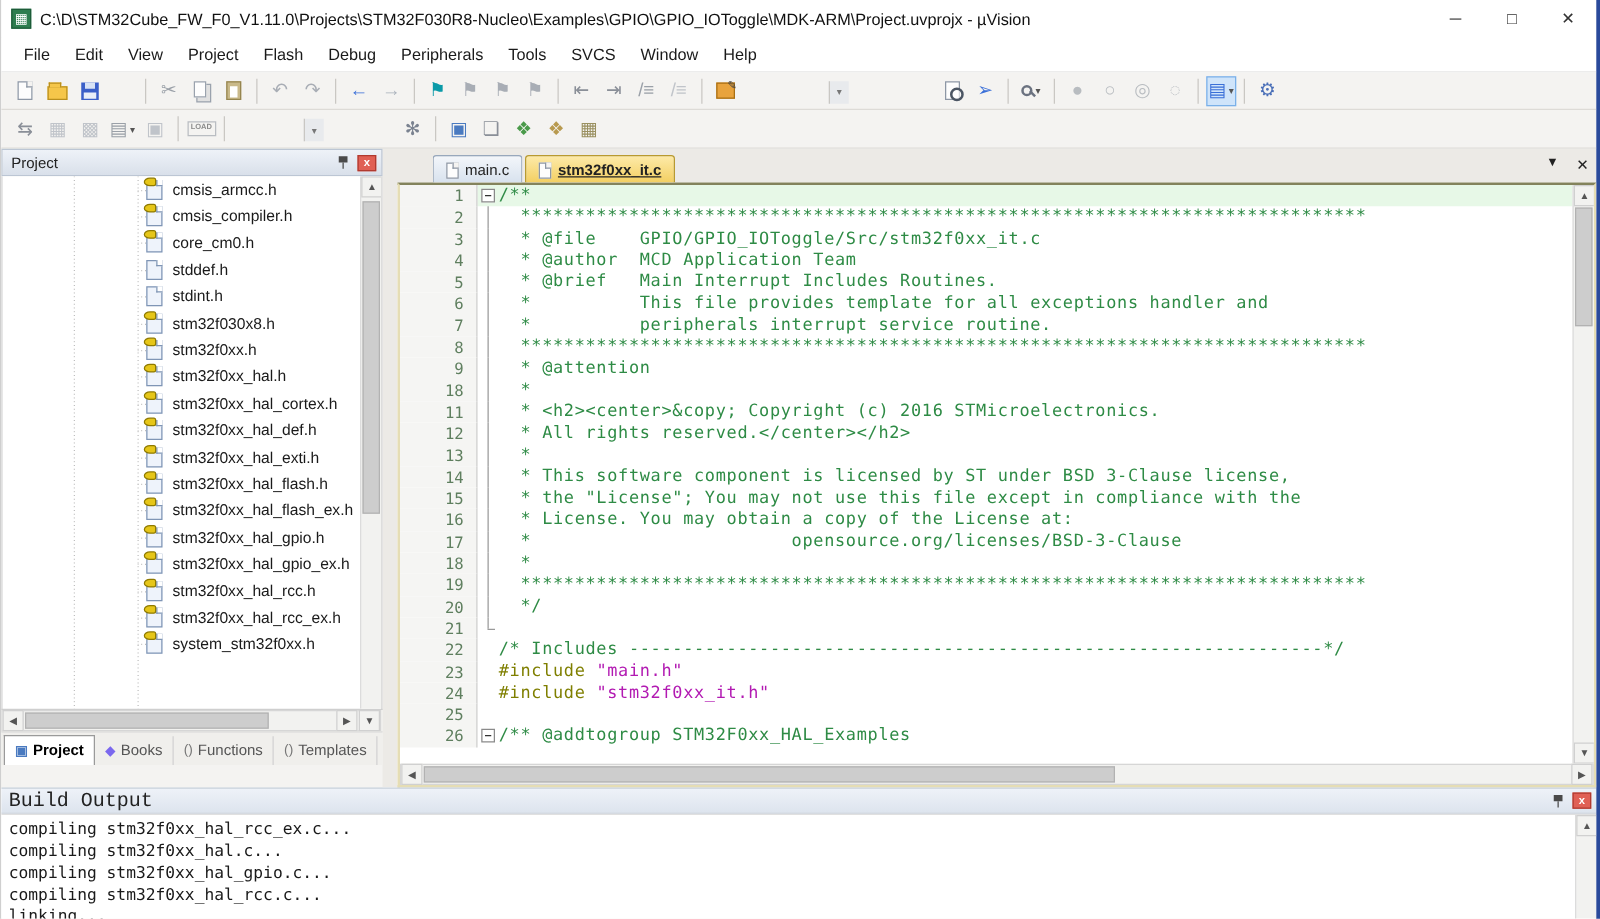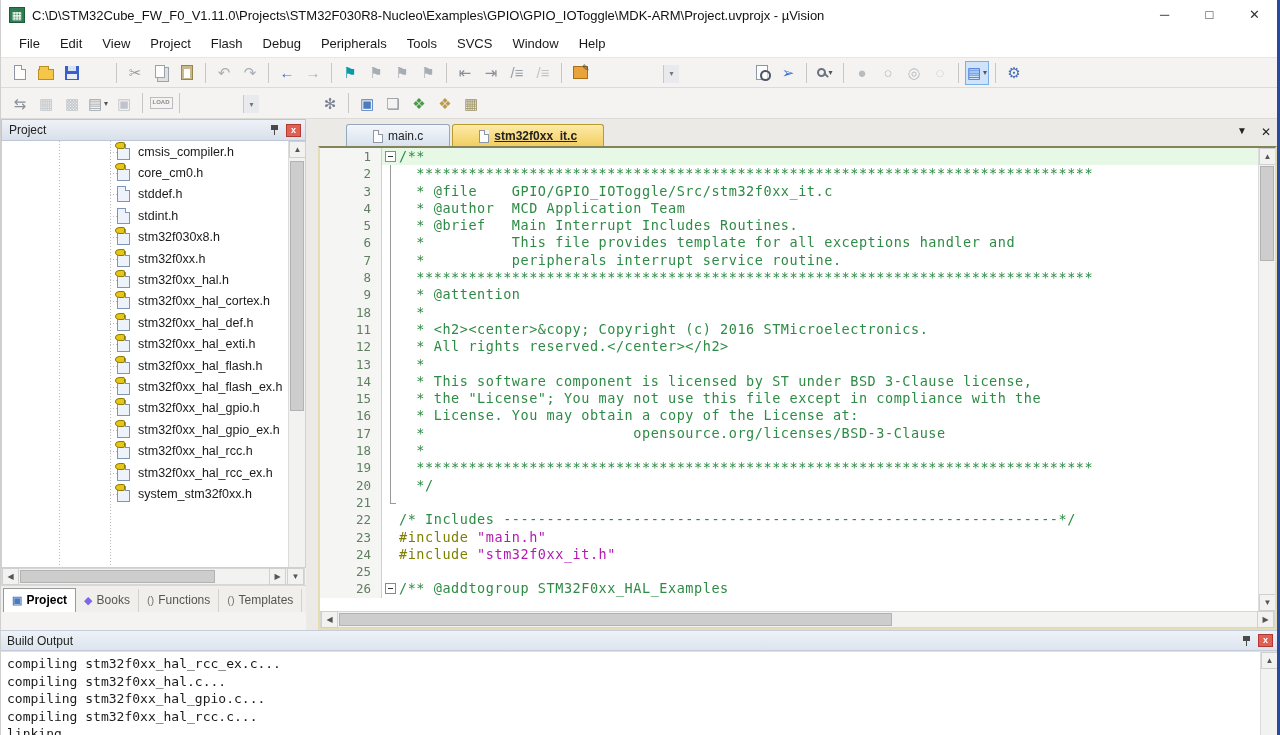--- a/index.html
+++ b/index.html
@@ -105,21 +105,21 @@
   .ptab { display:flex; align-items:center; gap:4px; font-size:12px; color:#555; padding:4px 8px 5px;
           border-right:1px solid #d2d2d2; }
   .ptab.active { background:#fff; border:1px solid #9a9a9a; border-bottom:none; color:#000; font-weight:bold; }
   .ptab .picon { font-size:11px; }
 
   .splitter { width:12px; }
 
   
   .editor { flex:1; display:flex; flex-direction:column; }
   .tabbar { height:27px; display:flex; align-items:flex-end; padding-left:28px; position:relative; }
-  .etab { display:flex; align-items:center; gap:5px; font-size:12px; padding:4px 26px 3px;
+  .etab { display:flex; align-items:center; gap:5px; font-size:12px; padding:4px 10px 3px;
           border:1px solid #98a8bc; border-bottom:none; border-radius:3px 3px 0 0; margin-right:2px;
           background:linear-gradient(#f3f6fa,#d8e2ee); color:#222; }
   .etab .s-page { width:10px; height:13px; }
   .etab.active { background:linear-gradient(#fdeaa8,#f3cf62); border-color:#b89a30; font-weight:bold; }
   .etab.active .elabel { text-decoration:underline; }
   .tabbar-btns { position:absolute; right:6px; top:6px; display:flex; gap:14px; font-size:10px; color:#222; }
 
   .editor-frame { flex:1; border:2px solid #e5ddb4; border-top:2px solid #83835c; background:#fff;
                   display:flex; flex-direction:column; }
   .code-area { flex:1; position:relative; overflow:hidden; display:flex; flex-direction:column; padding-right:17px; }
@@ -137,21 +137,21 @@
                       border:1px solid #8a8a8a; background:#fff; }
   .fold.box::after { content:""; position:absolute; left:6px; top:8px; width:5px; height:1px; background:#333; }
   .ltext { flex:1; }
   .cm { color:#2e8b45; } .pp { color:#7f7f00; } .str { color:#b21ab2; }
   .ed-vscroll { position:absolute; right:0; top:0; bottom:0; width:17px; background:#f2f2f0; border-left:1px solid #dcdcdc; }
 
   
   .build-output { height:105px; display:flex; flex-direction:column; background:#fff; }
   .bo-header { height:21px; background:linear-gradient(#eef2f8,#dde4ee); border-top:1px solid #c4cdd9;
                border-bottom:1px solid #c4cdd9; display:flex; align-items:center; padding:0 4px 0 6px; }
-  .bo-header .ph-title { font-size:12px; color:#222; flex:1; }
+  .bo-header .ph-title { font-size:16px; color:#222; flex:1;font-family:Liberation Mono, monospace; }
   .bo-body { flex:1; position:relative; border-top:1px solid #e0e0e0; overflow:hidden; padding:3px 20px 0 6px; }
   .bo-line { font-family:"DejaVu Sans Mono", monospace; font-size:13px; line-height:17.5px; color:#1a1a1a;
              white-space:pre; }
   .bo-scroll { position:absolute; right:0; top:0; bottom:0; width:17px; background:#f2f2f0; border-left:1px solid #dcdcdc; }
 </style>
 </head>
 <body>
 
 <div class="titlebar">
   <div class="appicon">▦</div>
@@ -333,20 +333,25 @@
 
   <div class="project-panel">
     <div class="panel-header">
       <span class="ph-title">Project</span>
       <span class="pin"></span>
       <span class="close-box">x</span>
     </div>
     <div class="tree-wrap" id="tree">
       <div class="tree-guide" style="left:57px;"></div>
       <div class="tree-guide" style="left:108px;"></div>
+      <div class="trow">
+          <span class="conn"></span>
+          <span class="fico key"></span>
+          <span class="tlabel">cmsis_armcc.h</span>
+        </div>
         <div class="trow">
           <span class="conn"></span>
           <span class="fico key"></span>
           <span class="tlabel">cmsis_compiler.h</span>
         </div>
         <div class="trow">
           <span class="conn"></span>
           <span class="fico key"></span>
           <span class="tlabel">core_cm0.h</span>
         </div>

